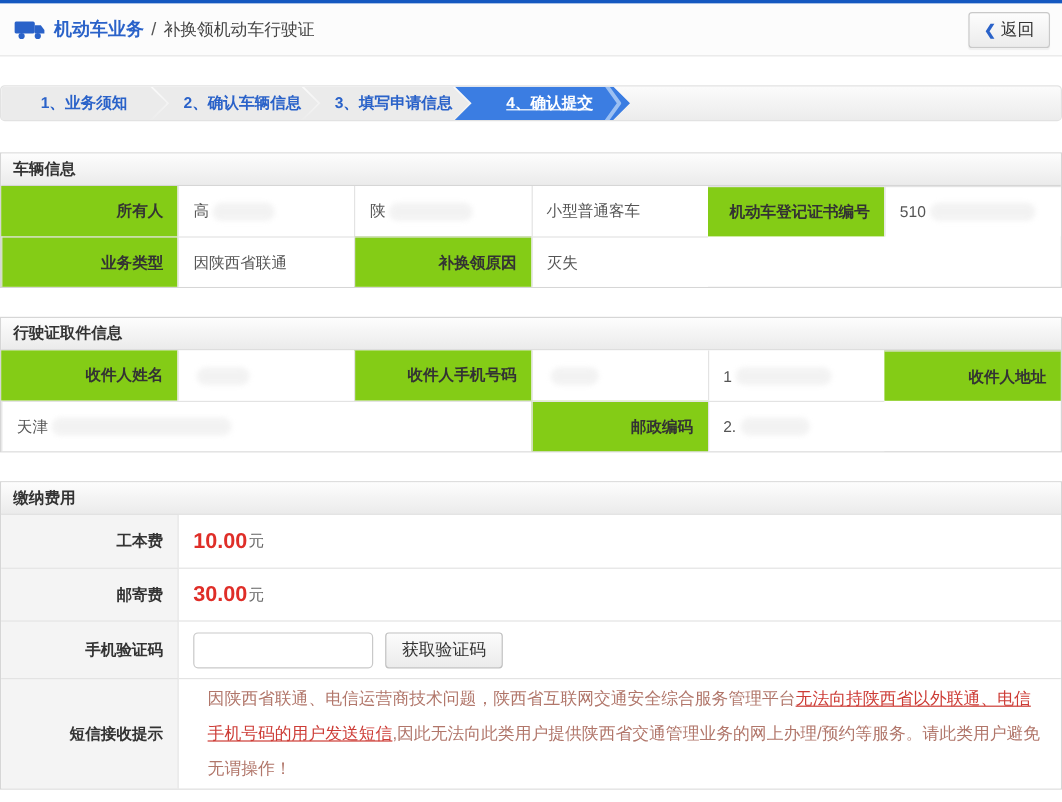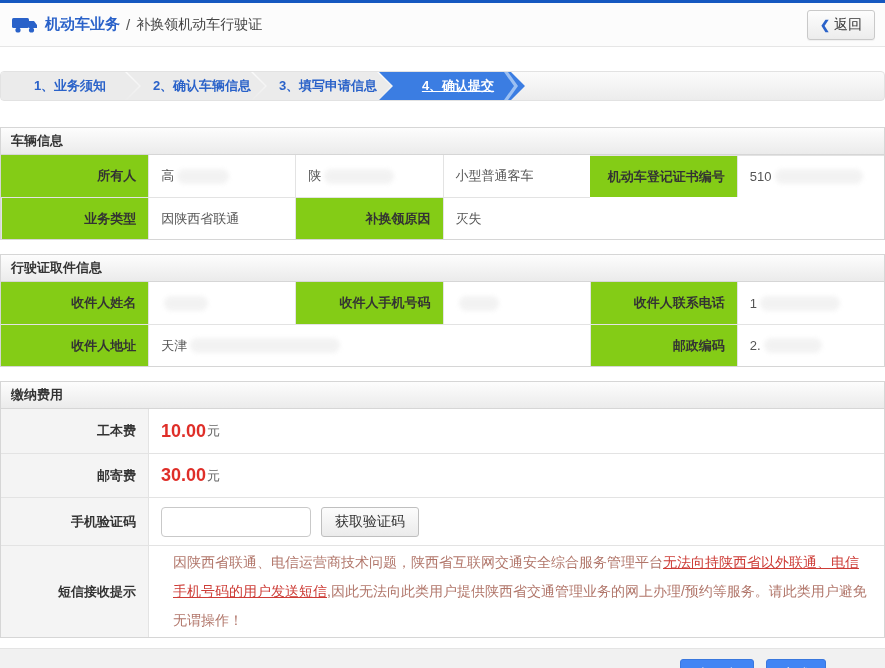--- a/index.html
+++ b/index.html
@@ -52,21 +52,21 @@
     clip-path: polygon(0 0, calc(100% - 14px) 0, 100% 50%, calc(100% - 14px) 100%, 0 100%, 14px 50%);
   }
   .step.active { background: #3b7de2; color: #fff; width: 146px; text-decoration: underline; }
   .step .tipline {
     position: absolute; right: 7px; top: 0; bottom: 0; width: 14px;
     clip-path: polygon(0 0, 4px 0, 14px 50%, 4px 100%, 0 100%, 10px 50%);
     background: #9cc0f2;
   }
 
   
-  .section { border: 1px solid #d6d6d6; margin-top: 14px; }
+  .section { border: 1px solid #d6d6d6; margin-top: 24px; }
   .section.first { margin-top: 26px; }
   .section-title {
     height: 27px; line-height: 26px; padding-left: 10px;
     background: linear-gradient(#fdfdfd, #ebebeb);
     border-bottom: 1px solid #d6d6d6;
     font-weight: bold; color: #333; font-size: 13px;
   }
   .grid6 { display: grid; grid-template-columns: repeat(6, 1fr); }
   .grid6 .cell {
     min-height: 42px; display: flex; align-items: center;
@@ -208,21 +208,20 @@
     <div class="cell lbl col1 row1">收件人姓名</div>
     <div class="cell val row1">
       <span></span>
         <span class="smudge" style="width:44px"></span>
     </div>
     <div class="cell lbl row1">收件人手机号码</div>
     <div class="cell val row1">
       <span></span>
         <span class="smudge" style="width:40px"></span>
     </div>
-    <div class="cell lbl row1">收件人联系电话</div>
     <div class="cell val row1">
       <span>1</span>
         <span class="smudge" style="width:80px"></span>
     </div>
 
     <div class="cell lbl col1">收件人地址</div>
     <div class="cell val span3">
       <span>天津</span>
         <span class="smudge" style="width:150px"></span>
     </div>

